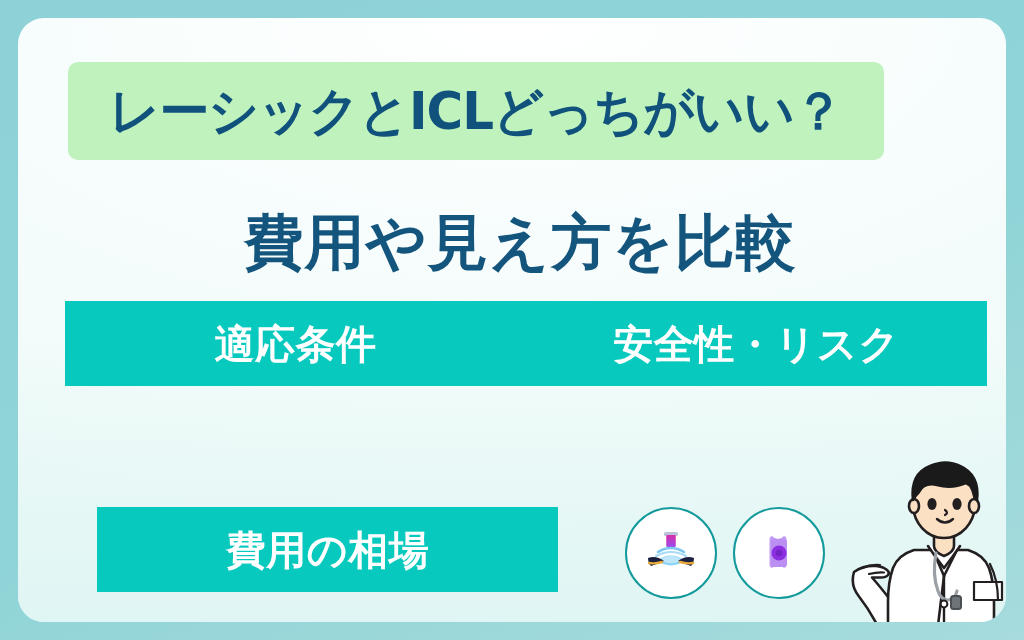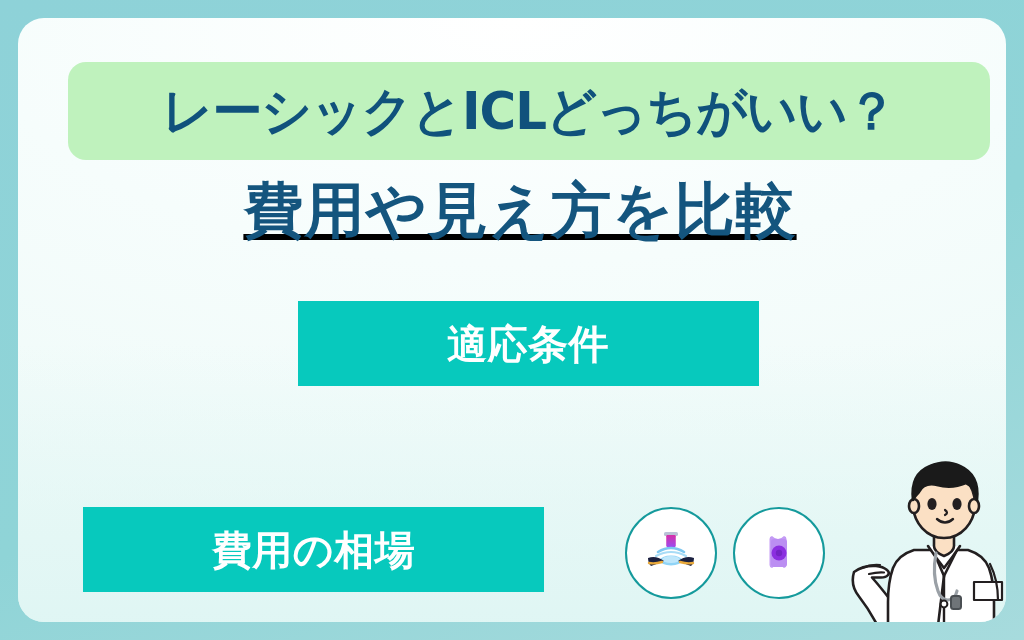--- a/index.html
+++ b/index.html
@@ -45,24 +45,24 @@
     height: 46%;
     background: linear-gradient(180deg, rgba(226,248,246,0) 0%, rgba(221,245,243,0.85) 100%);
     pointer-events: none;
   }
 
   
   .title-chip {
     position: absolute;
     left: 50px;
     top: 44px;
-    width: 922px;
+    width: 816px;
     height: 98px;
     background: #bff2bd;
-    border-radius: 18px;
+    border-radius: 10px;
     display: flex;
     align-items: center;
     justify-content: center;
     z-index: 4;
   }
   .title-chip-text {
     font-family: "DejaVu Sans", "Liberation Sans", sans-serif;
     font-size: 52px;
     font-weight: 700;
     color: #10527c;
@@ -73,24 +73,23 @@
   }
 
   
   .subtitle {
     position: absolute;
     left: 16px;
     right: 0;
     top: 162px;
     height: 92px;
     display: flex;
-    align-items: flex-start;
+    align-items: flex-end;
     justify-content: center;
     z-index: 4;
-    text-decoration: underline;
   }
   .subtitle-text {
     font-family: "DejaVu Sans", "Liberation Sans", sans-serif;
     font-size: 60px;
     font-weight: 700;
     color: #14557e;
     letter-spacing: 1px;
     line-height: 1;
     white-space: nowrap;
   }
@@ -101,21 +100,20 @@
     left: 47px;
     top: 283px;
     width: 926px;
     z-index: 5;
   }
   .topic-row {
     display: flex;
     gap: 0;
     margin-bottom: 20px;
     height: 83px;
-    justify-content: center;
   }
   .topic-row:last-child { margin-bottom: 0; padding-left: 32px; }
 
   .topic-box {
     background: #07c9bd;
     display: flex;
     align-items: center;
     justify-content: center;
     height: 85px;
     width: 461px;
@@ -187,20 +185,23 @@
 
     <div class="subtitle">
       <span class="subtitle-text">費用や見え方を比較</span>
     </div>
 
     <div class="topic-grid">
 
       <div class="topic-row">
         <div class="topic-box">
           <span class="topic-label">適応条件</span>
+        </div>
+        <div class="topic-box">
+          <span class="topic-label">安全性・リスク</span>
         </div>
       </div>
 
       <div class="topic-row">
       </div>
 
       <div class="topic-row">
         <div class="topic-box">
           <span class="topic-label">費用の相場</span>
         </div>

